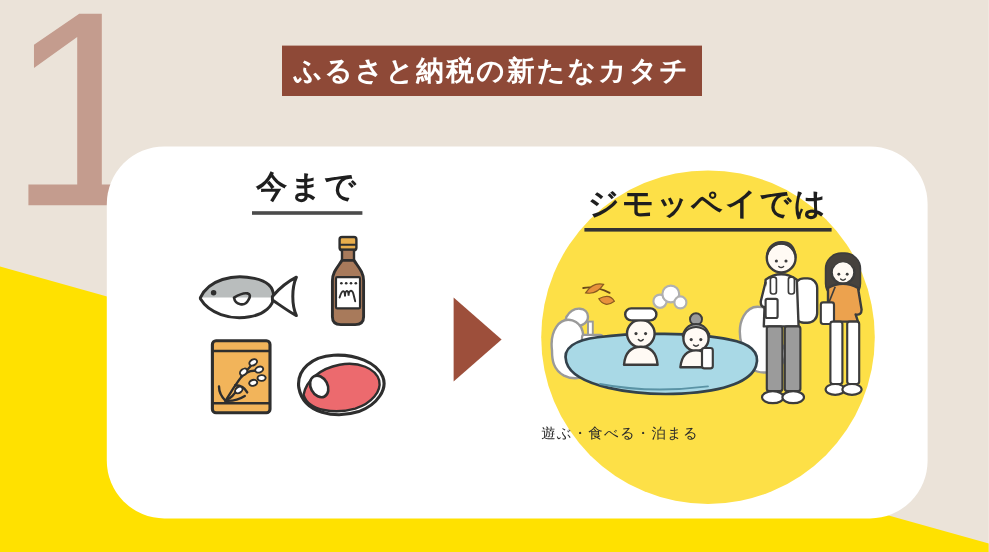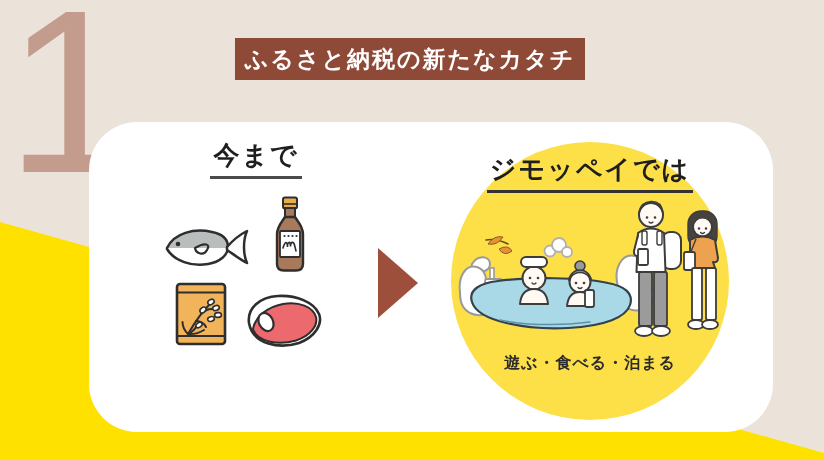--- a/index.html
+++ b/index.html
@@ -63,22 +63,22 @@
 
   
   .circle{
     position:absolute;left:362px;top:20px;width:278px;height:278px;
     border-radius:50%;background:#fde047;
   }
   .circle .heading{top:10px;width:278px;}
   .circle .heading span{border-bottom-color:#333;}
   .illustration{position:absolute;left:7px;top:52px;}
   .activities{
-    position:absolute;left:0;top:211px;width:278px;text-align:center;
-    font-size:16px;font-weight:bold;color:#2b2b2b;letter-spacing:1px;
+    position:absolute;left:0;top:211px;width:278px;
+    font-size:12px;font-weight:normal;color:#2b2b2b;letter-spacing:1px;
   }
   .emphasis-right{
     position:absolute;left:0;top:229px;width:278px;text-align:center;
     font-size:31px;font-weight:bold;color:#9d5340;letter-spacing:1px;
   }
 </style>
 </head>
 <body>
 
 <div class="stage">

